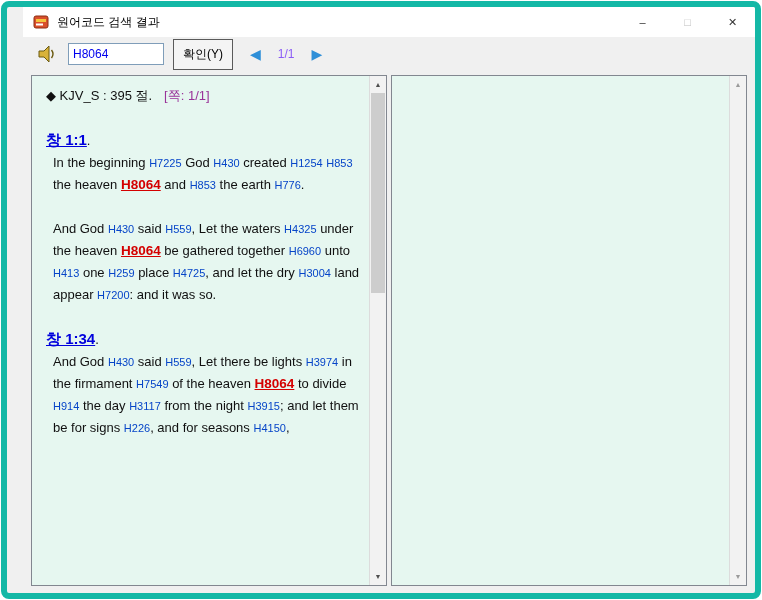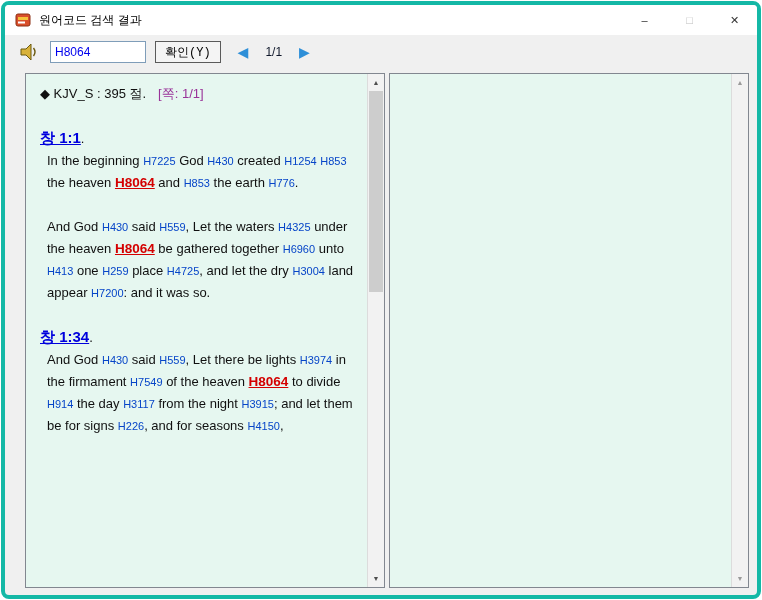--- a/index.html
+++ b/index.html
@@ -1,51 +1,51 @@
 <!DOCTYPE html>
 <html style="--hit: #D40000; --strong-link: #0645C8; --verse-ref: #0000DD; --page-label: #993399; --panel-bg: #E6F7F0; --nav-arrow: #2E8FD8;"><head>
 <meta charset="utf-8">
 <style>
   * { margin:0; padding:0; box-sizing:border-box; }
   html,body { background:#ffffff; width:762px; height:600px;
     font-family:"Liberation Sans","DejaVu Sans",sans-serif; }
 
   .window { width:760px; height:598px; margin:1px; background:#F0F0F0;
-    border:4px solid #14b8a6; border-radius:8px; overflow:hidden;
-    display:flex; flex-direction:column; }
+    border:6px solid #14b8a6; border-radius:8px; overflow:hidden;
+    display:flex; flex-direction:column;padding-left:16px; }
 
   
   .titlebar { height:30px; background:#FFFFFF; display:flex; align-items:center;
     padding-left:10px; flex:0 0 auto; }
   .app-icon { width:16px; height:16px; display:inline-flex; }
   .title { font-size:12px; color:#000; margin-left:8px; }
   .win-controls { margin-left:auto; display:flex; height:100%; }
   .winbtn { width:45px; height:100%; border:none; background:transparent;
     font-size:11px; color:#333; display:flex; align-items:center;
     justify-content:center; cursor:pointer; }
   .winbtn.max { color:#BDBDBD; }
 
   
   .toolbar { height:34px; display:flex; align-items:center; padding:0 12px;
     gap:9px; background:#F0F0F0; flex:0 0 auto; }
   .speaker-btn { width:24px; height:22px; display:flex; align-items:center;
     justify-content:center; cursor:pointer; }
   .search-input { width:96px; height:22px; border:1px solid #7F9DB9;
     background:#fff; font-size:12px; color:#0000EE; padding:0 4px;
     font-family:"Liberation Sans",sans-serif; }
-  .confirm-btn { height:22px; padding:0 9px; font-size:12px; color:#000;
+  .confirm-btn { height:31px; padding:0 9px; font-size:12px; color:#000;
     background:#F4F4F4; border:1px solid #5A5A5A; cursor:pointer;
-    font-family:Liberation Mono, monospace; }
+    font-family:Liberation Sans, sans-serif; }
   .nav-arrow { color:var(--nav-arrow,#2E8FD8); font-size:14px; cursor:pointer;
     margin-left:8px; user-select:none; }
-  .page-indicator { font-size:12px; color:#0f172a; margin-left:8px; }
+  .page-indicator { font-size:12px; color:#8b5cf6; margin-left:8px; }
 
   
   .content { flex:1 1 auto; display:flex; gap:4px; padding:4px 8px 7px 8px;
-    min-height:0;margin-left:12px; }
+    min-height:0; }
   .panel { flex:1 1 0; border:1px solid #828790;
     background:var(--panel-bg,#E6F7F0); display:flex; min-width:0; overflow:hidden; }
   .panel-body { flex:1 1 auto; padding:9px 4px 0 14px; overflow:hidden;
     font-size:13px; line-height:22px; color:#101010; }
 
   
   .vscroll { width:17px; flex:0 0 auto; background:#F2F2F2;
     border-left:1px solid #DCDCDC; display:flex; flex-direction:column; }
   .scroll-btn { height:17px; flex:0 0 auto; display:flex; align-items:center;
     justify-content:center; font-size:7px; color:#4F4F4F; cursor:pointer; }

